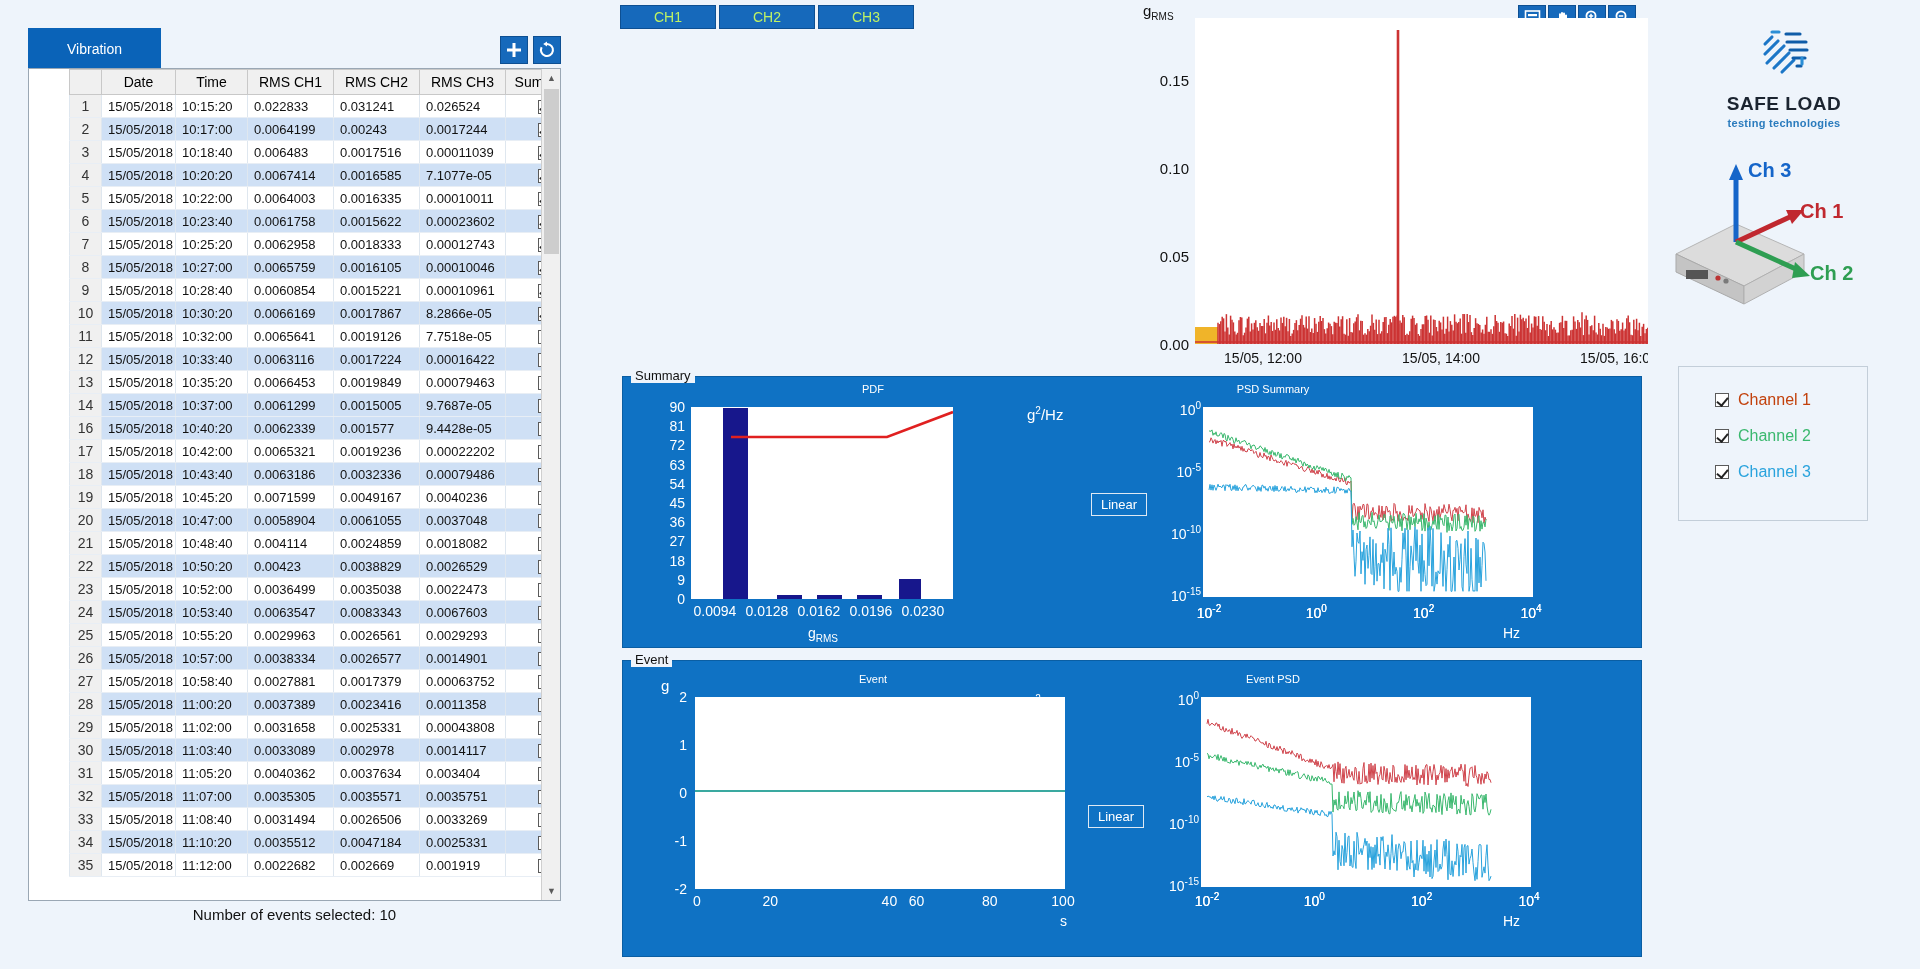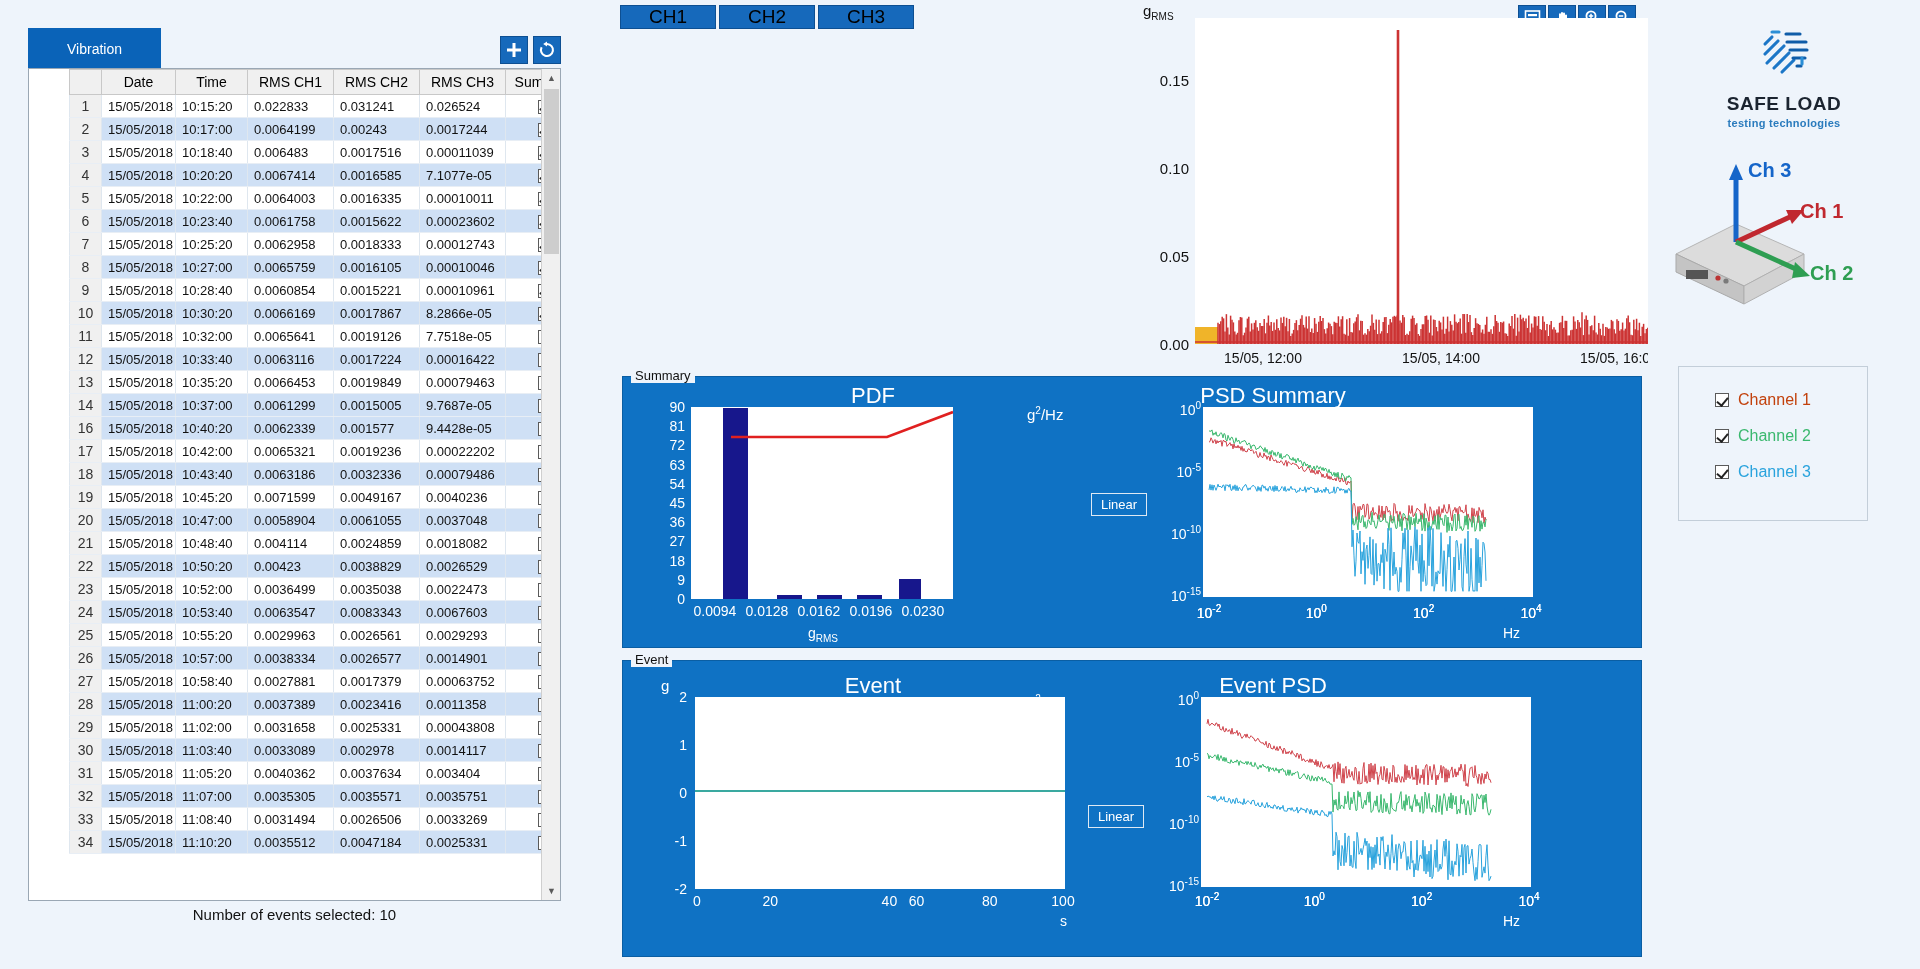--- a/index.html
+++ b/index.html
@@ -72,23 +72,23 @@
   .sc-arrow.top { top:0; } .sc-arrow.bot { bottom:0; }
   #sc-thumb { position:absolute; left:2px; top:20px; width:15px; height:165px; background:#cdcdcd; }
   #events-count {
     position:absolute; left:28px; top:906px; width:533px;
     text-align:center; font-size:15px; color:#111;
   }
   
   #top-chart-area { position:absolute; left:575px; top:0; width:1073px; height:372px; background:#eef4fb; }
   #ch-tabs { position:absolute; left:45px; top:5px; display:flex; gap:3px; }
   .ch-tab {
-    width:96px; height:24px; background:#1669bb; color:#000000;
+    width:96px; height:24px; background:#1669bb; color:#bef264;
     display:flex; align-items:center; justify-content:center;
-    font-size:19px; border:1px solid #0d4f92; cursor:pointer;
+    font-size:14px; border:1px solid #0d4f92; cursor:pointer;
   }
   #chart-tools { position:absolute; right:12px; top:5px; display:flex; gap:2px; }
   .ctool { width:28px; height:25px; background:#1669bb; border:1px solid #0d4f92;
            display:flex; align-items:center; justify-content:center; cursor:pointer; }
   #ylab-top { position:absolute; left:568px; top:2px; font-size:15px; color:#111; }
   #ylab-top sub { font-size:10px; }
   #top-plot { position:absolute; left:620px; top:18px; width:1025px; height:326px; background:#fff; }
   .ytick-top { position:absolute; right:calc(100% + 6px); font-size:15px; color:#111;
                white-space:nowrap; transform:translateY(-50%); }
   .xtick-top { position:absolute; top:332px; font-size:14px; color:#111;
@@ -99,21 +99,21 @@
     background:#0f72c4; border:1px solid #0a5ea3;
   }
   #event-panel {
     position:absolute; left:622px; top:660px; width:1020px; height:297px;
     background:#0f72c4; border:1px solid #0a5ea3;
   }
   .panel-legend {
     position:absolute; left:8px; top:-9px; background:#eef4fb; color:#111;
     font-size:13px; padding:0 4px;
   }
-  .plot-title { position:absolute; color:#fff; font-size:22px; text-align:center; }
+  .plot-title { position:absolute; color:#fff; font-size:11px; text-align:center; }
   .plot-white { position:absolute; background:#fff; }
   .axlabel { position:absolute; color:#fff; font-size:14px; white-space:nowrap; }
   .axlabel sup { font-size:10px; }
   .axlabel sub { font-size:10px; }
   .tick { position:absolute; color:#fff; font-size:14px; white-space:nowrap; }
   .tick.r { transform:translateY(-50%); text-align:right; }
   .tick.c { transform:translateX(-50%); }
   .lin-btn {
     position:absolute; background:#0f72c4; border:1px solid #dfe9f3; color:#fff;
     font-size:13px; padding:3px 9px; cursor:pointer;
@@ -458,20 +458,29 @@
               <td class="c-v">0.0033269</td>
               <td class="c-sum"><span class="cbx"></span></td>
             </tr>
             <tr class="even">
               <td class="rownum">34</td>
               <td class="c-date">15/05/2018</td>
               <td class="c-time">11:10:20</td>
               <td class="c-v">0.0035512</td>
               <td class="c-v">0.0047184</td>
               <td class="c-v">0.0025331</td>
+              <td class="c-sum"><span class="cbx"></span></td>
+            </tr>
+            <tr class="odd">
+              <td class="rownum">35</td>
+              <td class="c-date">15/05/2018</td>
+              <td class="c-time">11:12:00</td>
+              <td class="c-v">0.0022682</td>
+              <td class="c-v">0.002669</td>
+              <td class="c-v">0.001919</td>
               <td class="c-sum"><span class="cbx"></span></td>
             </tr>
           </tbody>
       </table>
     </div>
     <div id="vscroll">
       <div class="sc-arrow top">▲</div>
       <div id="sc-thumb"></div>
       <div class="sc-arrow bot">▼</div>
     </div>

